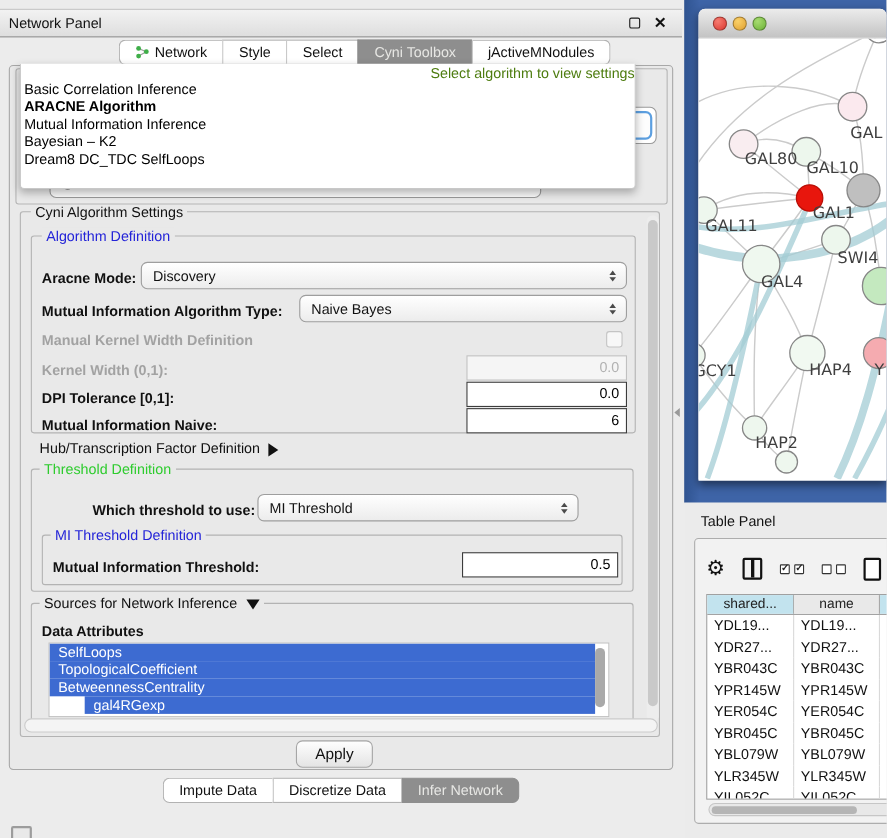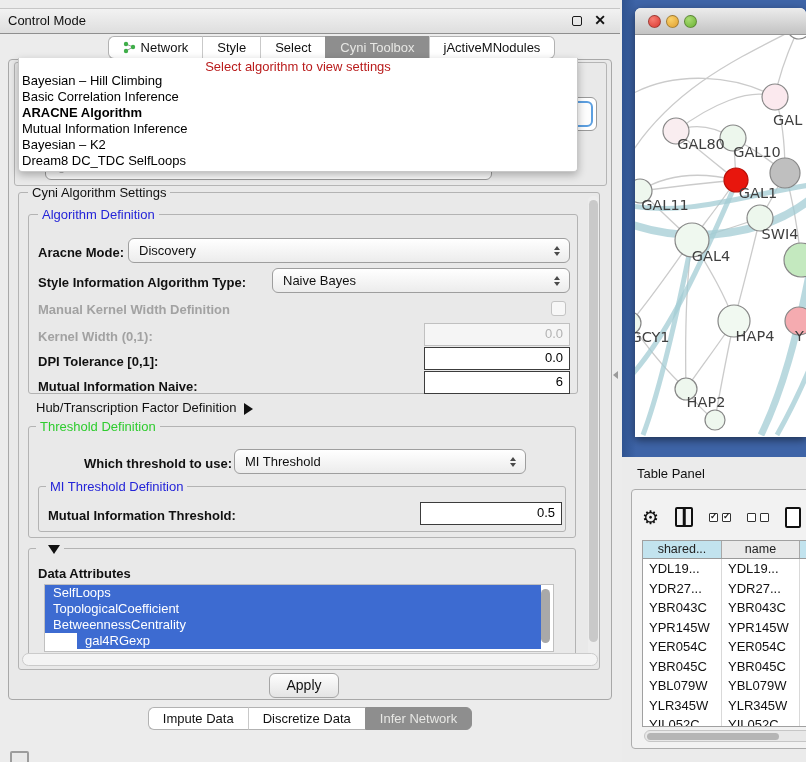--- a/index.html
+++ b/index.html
@@ -34,21 +34,21 @@
     border:1px solid #9a9a9a; border-radius:6px; background:#fff; }
   .combo-frag .focus-step { position:absolute; right:3px; top:3px; width:26px; height:26px;
     border:2.5px solid #5c9fe0; border-radius:6px; background:#fdfdfd; }
   .gal-combo { position:absolute; left:45px; top:152px; width:447px; height:28px; z-index:6;
     border:1px solid #9a9a9a; border-radius:6px; background:#fbfbfb; font-size:13px; color:#a3a3a3; line-height:26px; padding-left:12px; }
 
   
   .dropdown { position:absolute; left:18px; top:58px; width:560px; height:114px; background:#fff;
     border:1px solid #c8c8c8; border-top:none; border-radius:0 0 4px 4px;
     box-shadow:0 3px 8px rgba(0,0,0,.28); z-index:30; }
-  .dd-placeholder { text-align:center; font-size:13px; color:#b91c1c; padding-top:1px; height:15px; }
+  .dd-placeholder { text-align:right; font-size:13px; color:#4d7c0f; padding-top:1px; height:15px; }
   .dd-item { font-size:13px; color:#000; line-height:16px; padding-left:3px; }
   .dd-item.selected { font-weight:bold; }
 
   
   .fieldset { position:absolute; border:1px solid #b3b3b3; border-radius:3px; }
   .legend { position:absolute; font-size:13px; background:#e9e9e9; padding:0 4px; white-space:nowrap; z-index:3; }
   .legend.black { color:#111; }
   .legend.blue { color:#2424d8; }
   .legend.green { color:#2ecc2e; }
 
@@ -120,21 +120,21 @@
 
   .divider-handle { position:absolute; left:613px; top:371px; width:0; height:0;
     border-top:4px solid transparent; border-bottom:4px solid transparent; border-right:5px solid #9a9a9a; }
 </style>
 </head>
 <body>
 
 <div class="screen">
 
   <div class="cp-titlebar">
-    <span class="cp-title">Control Mode</span>
+    <span class="cp-title">Network Panel</span>
     <span class="float-btn"></span>
     <span class="close-btn">✕</span>
   </div>
 
   <div class="tabrow top" id="top-tabs">
       <div class="tab first">
         <svg width="13" height="13" viewBox="0 0 13 13">
           <line x1="3" y1="3" x2="10" y2="6" stroke="#999" stroke-width="1"></line>
           <line x1="3" y1="10" x2="10" y2="6" stroke="#999" stroke-width="1"></line>
           <circle cx="3" cy="3" r="2.2" fill="#3fae49"></circle>
@@ -161,21 +161,20 @@
 
   <div class="inference-box"></div>
   <div class="combo-frag">
     <span class="focus-step"></span>
   </div>
   <div class="gal-combo">gal-filtered.sif default node</div>
 
   <div class="dropdown">
     <div class="dd-placeholder">Select algorithm to view settings</div>
     <div id="dd-items">
-        <div class="dd-item">Bayesian – Hill Climbing</div>
         <div class="dd-item">Basic Correlation Inference</div>
         <div class="dd-item selected">ARACNE Algorithm</div>
         <div class="dd-item">Mutual Information Inference</div>
         <div class="dd-item">Bayesian – K2</div>
         <div class="dd-item">Dream8 DC_TDC SelfLoops</div>
       </div>
   </div>
 
   <div class="fieldset" style="left:18px;top:192px;width:582px;height:478px;"></div>
   <span class="legend black" style="left:28px;top:185px;">Cyni Algorithm Settings</span>
@@ -189,21 +188,21 @@
 
   <span class="lbl" style="left:38px;top:245px;">Aracne Mode:</span>
   <div class="combobox" style="left:128px;top:238px;width:442px;">
     <span>Discovery</span>
     <span class="spin">
         <i class="up"></i>
         <i class="dn"></i>
       </span>
   </div>
 
-  <span class="lbl" style="left:38px;top:275px;">Style Information Algorithm Type:</span>
+  <span class="lbl" style="left:38px;top:275px;">Mutual Information Algorithm Type:</span>
   <div class="combobox" style="left:272px;top:268px;width:298px;">
     <span>Naive Bayes</span>
     <span class="spin">
         <i class="up"></i>
         <i class="dn"></i>
       </span>
   </div>
 
   <span class="lbl disabled" style="left:38px;top:302px;">Manual Kernel Width Definition</span>
   <span class="checkbox" style="left:551px;top:301px;"></span>
@@ -234,21 +233,21 @@
   </div>
 
   <div class="fieldset" style="left:38px;top:486px;width:528px;height:46px;"></div>
   <span class="legend blue" style="left:46px;top:479px;">MI Threshold Definition</span>
 
   <span class="lbl" style="left:48px;top:508px;">Mutual Information Threshold:</span>
   <div class="tfield" style="left:420px;top:502px;width:142px;">0.5</div>
 
   <div class="fieldset" style="left:28px;top:548px;width:548px;height:112px;"></div>
   <span class="legend black" style="left:36px;top:541px;">
-    <span class="tri-down"></span>
+    <span>Sources for Network Inference</span><span class="tri-down"></span>
   </span>
   <span class="lbl" style="left:38px;top:566px;">Data Attributes</span>
 
   <div class="attr-list">
     <div id="attr-items">
         <div class="attr-item" style="background: rgb(61, 107, 209);">SelfLoops</div>
         <div class="attr-item" style="background: rgb(61, 107, 209);">TopologicalCoefficient</div>
         <div class="attr-item" style="background: rgb(61, 107, 209);">BetweennessCentrality</div>
         <div class="attr-item" style="background: rgb(61, 107, 209); margin-left: 32px;">gal4RGexp</div>
       </div>

